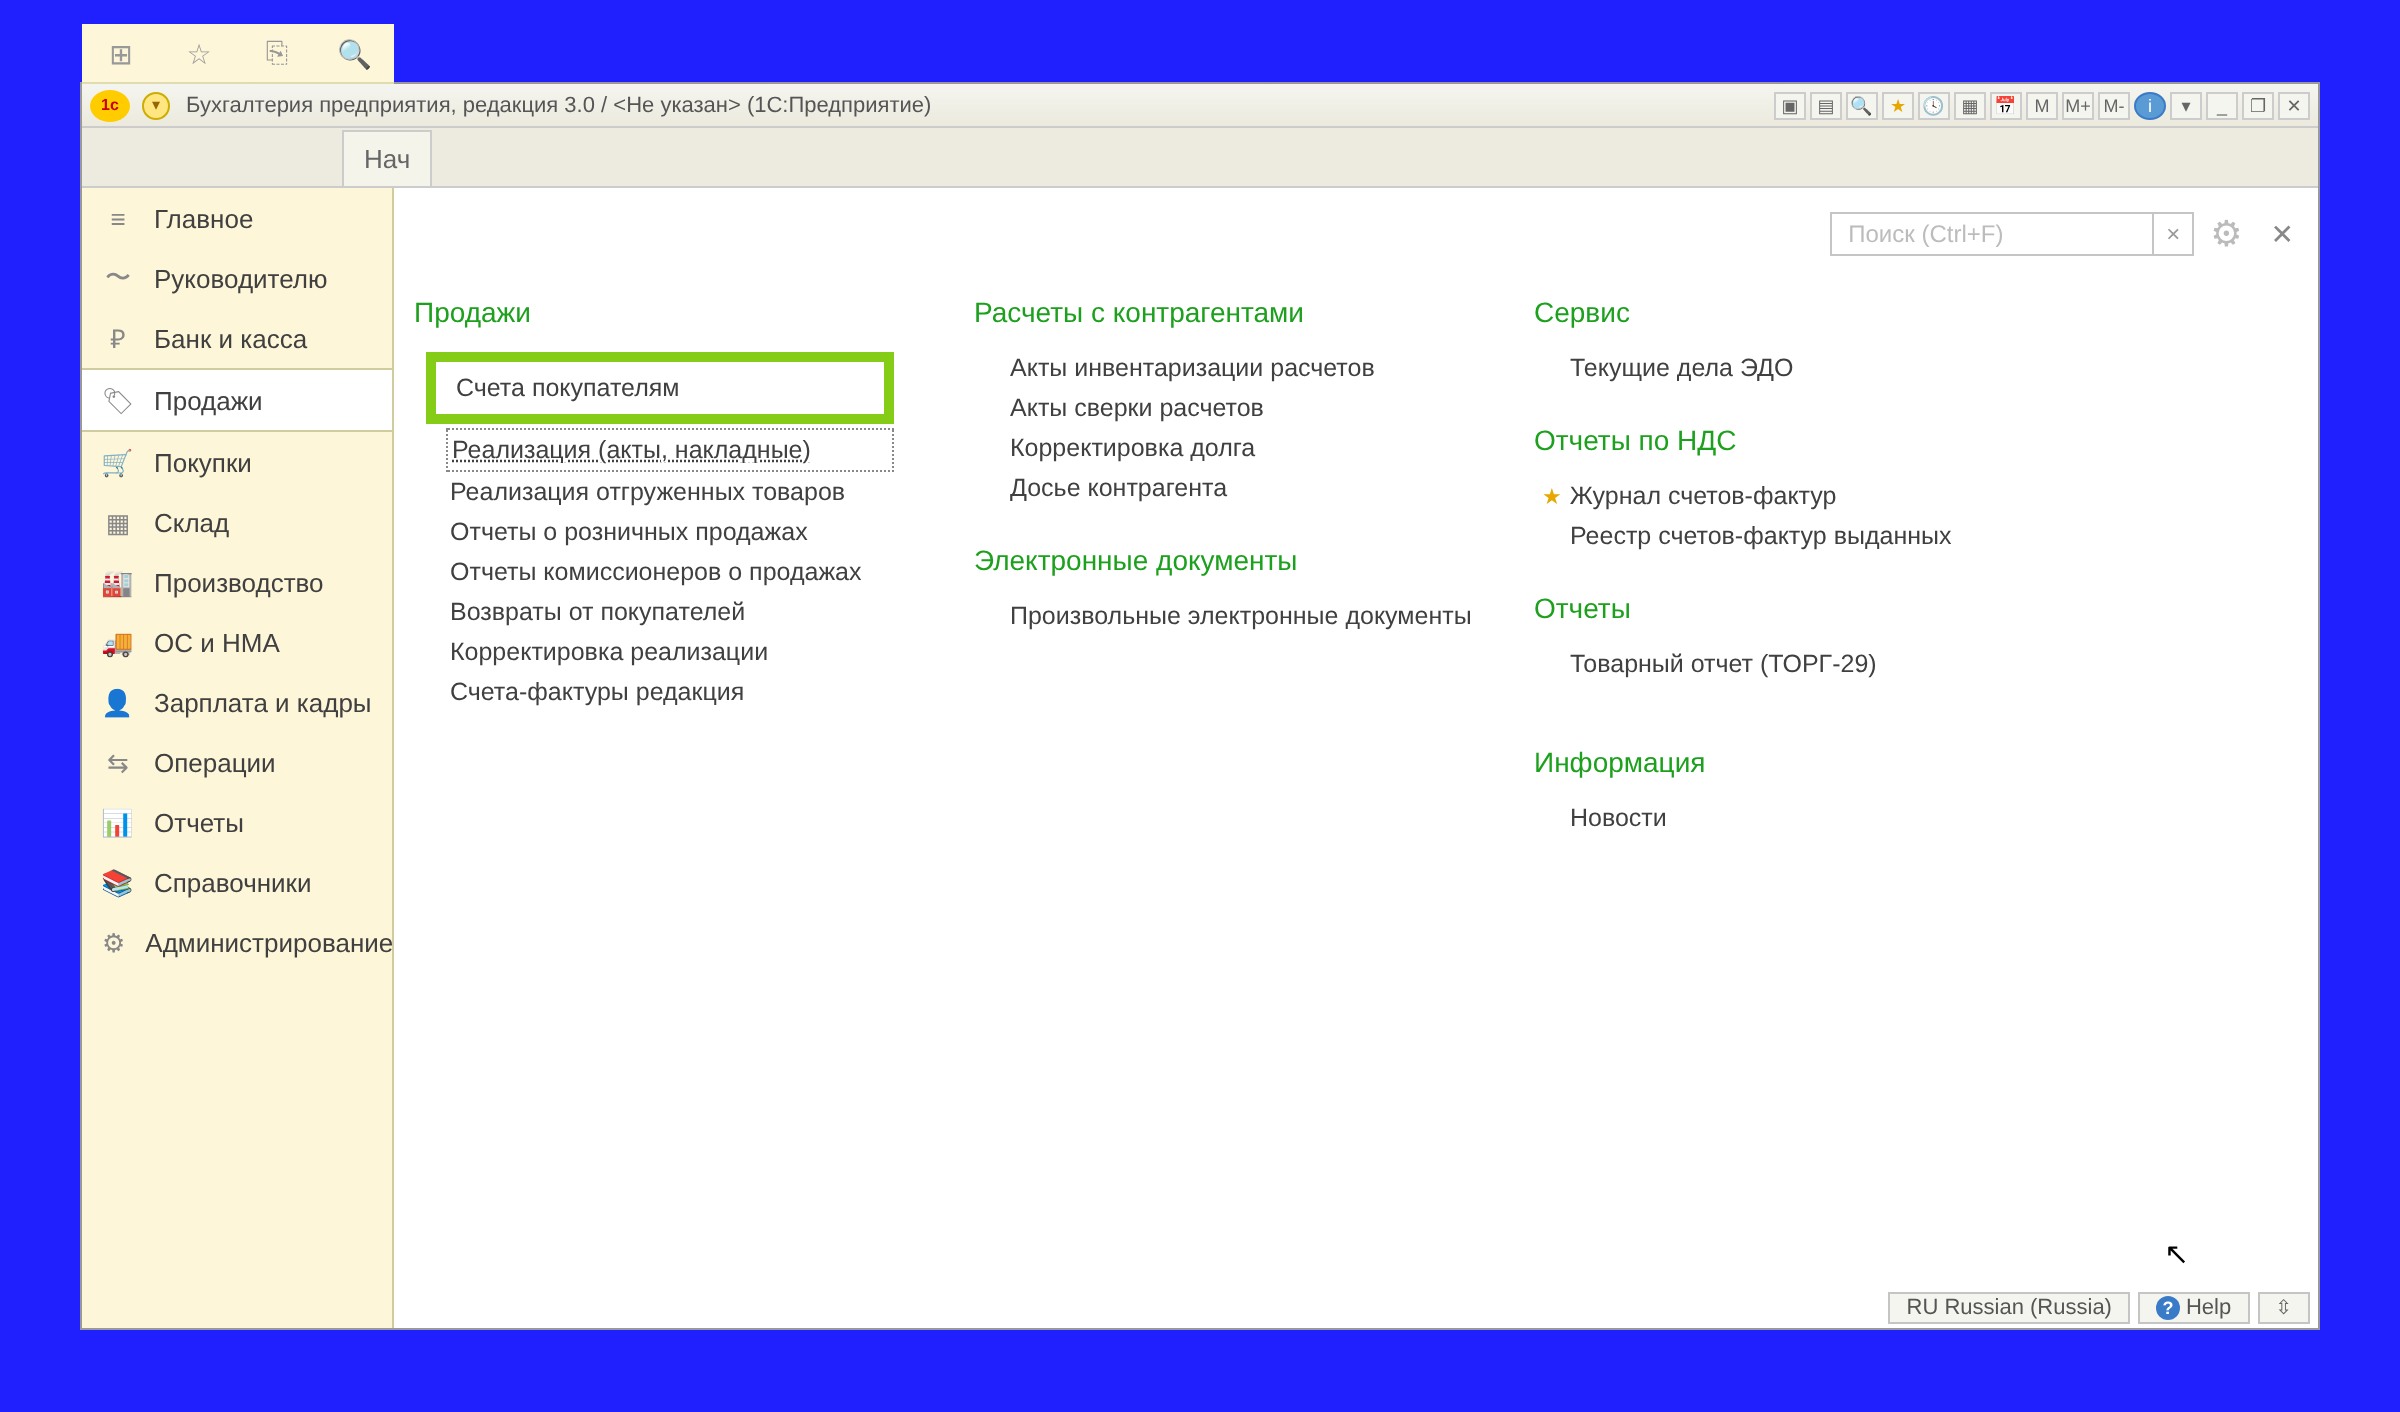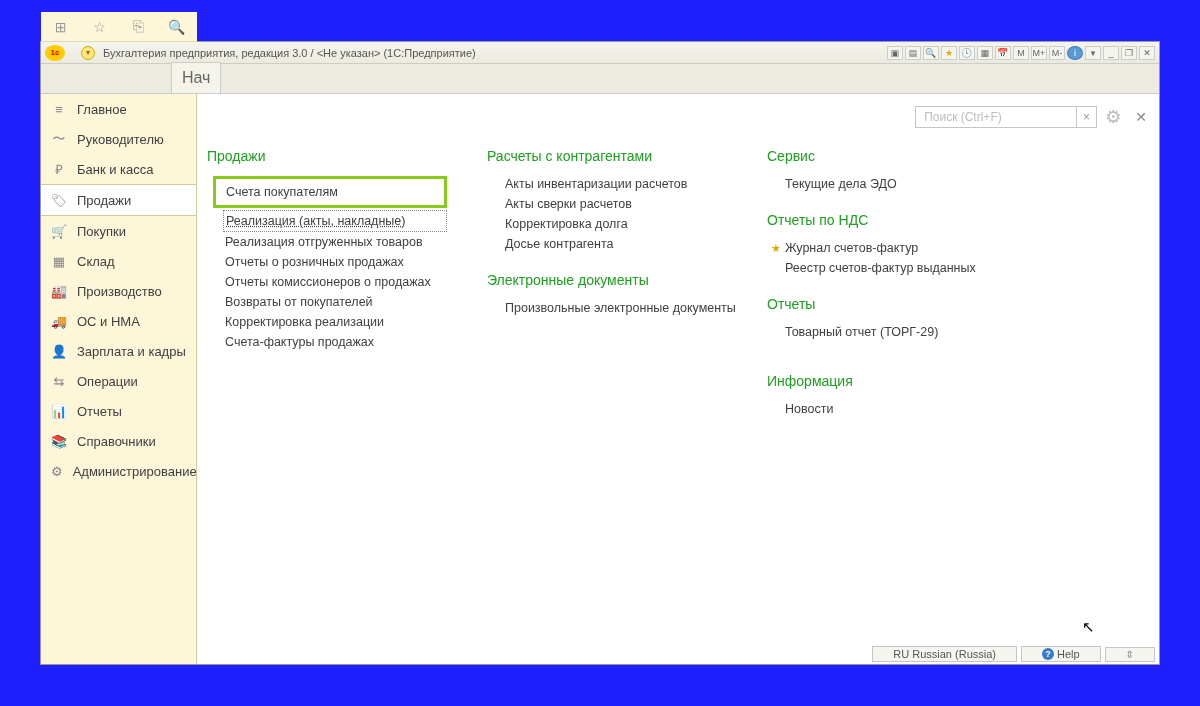--- a/index.html
+++ b/index.html
@@ -1,53 +1,53 @@
 <!DOCTYPE html>
 <html><head>
 <meta charset="utf-8">
 <style>
 * { margin: 0; padding: 0; box-sizing: border-box; font-family: Arial, sans-serif; }
 body { background: #2020ff; width: 1200px; height: 706px; display: flex; align-items: center; justify-content: center; }
 .window { width: 1120px; height: 624px; background: #fff; border: 1px solid #999; display: flex; flex-direction: column; position: relative; }
 .titlebar { height: 22px; background: linear-gradient(#f5f5f0, #eceadd); border-bottom: 1px solid #ccc; display: flex; align-items: center; padding: 0 4px; font-size: 11px; color: #555; }
-.titlebar .app-icon { width: 20px; height: 16px; background: #ffcc00; border-radius: 50%; display: flex; align-items: center; justify-content: center; font-size: 8px; color: #c00; font-weight: bold; margin-right: 16px; }
+.titlebar .app-icon { width: 20px; height: 16px; background: #ffcc00; border-radius: 50%; display: flex; align-items: center; justify-content: center; font-size: 8px; color: #c00; font-weight: bold; margin-right: 6px; }
 .titlebar .dropdown-arrow { width: 14px; height: 14px; background: #ffe680; border-radius: 50%; border: 1px solid #ccad00; display: flex; align-items: center; justify-content: center; font-size: 8px; color: #996600; margin-right: 8px; }
 .titlebar .title { flex: 1; }
 .titlebar .win-controls { display: flex; gap: 2px; }
 .titlebar .win-controls .ctrl { width: 16px; height: 14px; border: 1px solid #ccc; background: #f5f5f0; font-size: 9px; display: flex; align-items: center; justify-content: center; color: #666; cursor: pointer; }
 .titlebar .win-controls .ctrl.star { color: #e6a800; }
 .titlebar .win-controls .ctrl.cal { color: #cc6600; }
 .titlebar .win-controls .ctrl.info { background: #5b9bd5; color: #fff; border-radius: 50%; border-color: #3a7bc8; }
 .tabs-bar { height: 30px; background: #edebdf; border-bottom: 1px solid #ccc; display: flex; align-items: flex-end; padding-left: 130px; }
-.tab { font-size: 16px; color: #666; padding: 6px 10px; background: #f5f4ea; border: 1px solid #ccc; border-bottom: none; }
+.tab { font-size: 13px; color: #666; padding: 6px 10px; background: #f5f4ea; border: 1px solid #ccc; border-bottom: none; }
 .content { flex: 1; display: flex; position: relative; }
 .sidebar { width: 156px; background: #fdf6d9; border-right: 1px solid #d0cca0; display: flex; flex-direction: column; }
 .sidebar-top-tools { height: 30px; display: flex; align-items: center; justify-content: space-around; border-bottom: 1px solid #e0dcb0; color: #aaa; position: absolute; top: -30px; left: 0; width: 156px; background: #fdf6d9; }
 .tool-ic { width: 18px; height: 18px; display: flex; align-items: center; justify-content: center; font-size: 14px; color: #999; cursor: pointer; }
 .nav-item { display: flex; align-items: center; padding: 7px 10px; font-size: 13px; color: #404040; cursor: pointer; gap: 10px; }
 .nav-item.selected { background: #fff; border-top: 1px solid #d0cca0; border-bottom: 1px solid #d0cca0; }
 .nav-icon { width: 16px; height: 16px; display: flex; align-items: center; justify-content: center; color: #888; font-size: 13px; }
 .main-panel { flex: 1; background: #fff; position: relative; display: flex; }
 .top-controls { position: absolute; top: 12px; right: 12px; display: flex; align-items: center; gap: 8px; }
 .search-box { display: flex; align-items: center; border: 1px solid #c5c5c5; background: #fff; height: 22px; }
 .search-input { border: none; outline: none; padding: 0 8px; font-size: 12px; width: 160px; color: #14532d; }
 .search-input::placeholder { color: #bcbcbc; }
 .search-clear { width: 20px; height: 20px; border-left: 1px solid #c5c5c5; display: flex; align-items: center; justify-content: center; color: #999; font-size: 12px; cursor: pointer; }
 .gear-ic { font-size: 18px; color: #bbb; cursor: pointer; }
 .close-ic { font-size: 14px; color: #888; cursor: pointer; margin-left: 6px; }
 .columns { display: flex; padding: 50px 10px 10px 10px; gap: 40px; width: 100%; }
 .col { display: flex; flex-direction: column; }
 .section-title { font-size: 14px; color: #1da01d; margin-bottom: 10px; margin-top: 4px; }
 .link { font-size: 12.5px; color: #404040; padding: 3px 0 3px 18px; cursor: pointer; white-space: nowrap; }
-.link.boxed { border: 3px solid #84cc16; padding: 6px 28px 6px 10px; margin: 2px 0 2px 6px; display: inline-block; }
+.link.boxed { border: 5px solid #84cc16; padding: 6px 28px 6px 10px; margin: 2px 0 2px 6px; display: inline-block; }
 .link.underlined { text-decoration: underline dotted; border: 1px dotted #888; padding-left: 2px; padding-right: 2px; margin-left: 16px; display: inline-block; }
 .star-row { display: flex; align-items: center; gap: 4px; }
 .star-mark { color: #e6a800; font-size: 11px; }
 .statusbar { position: absolute; bottom: 0; right: 0; display: flex; align-items: center; gap: 4px; padding: 2px 4px; font-size: 11px; }
-.status-cell { border: 1px solid #c5c5c5; background: #f5f5f0; padding: 1px 20px; color: #555; display: flex; align-items: center; gap: 3px; cursor: pointer; }
+.status-cell { border: 1px solid #c5c5c5; background: #f5f5f0; padding: 1px 8px; color: #555; display: flex; align-items: center; gap: 3px; cursor: pointer; }
 .help-ic { width: 12px; height: 12px; background: #3a7bc8; color: #fff; border-radius: 50%; font-size: 9px; display: flex; align-items: center; justify-content: center; font-weight: bold; }
 .vscroll-ic { font-size: 10px; color: #666; }
 .cursor-pointer { position: absolute; left: 885px; top: 524px; font-size: 15px; color: #000; pointer-events: none; }
 </style>
 </head>
 <body>
 
 <div class="window">
   <div class="titlebar">
     <div class="app-icon">1c</div>
@@ -151,21 +151,21 @@
       <div class="columns">
         <div class="col" style="width:240px">
           <div class="section-title">Продажи</div>
           <span class="link boxed">Счета покупателям</span>
           <span class="link underlined">Реализация (акты, накладные)</span>
           <span class="link">Реализация отгруженных товаров</span>
           <span class="link">Отчеты о розничных продажах</span>
           <span class="link">Отчеты комиссионеров о продажах</span>
           <span class="link">Возвраты от покупателей</span>
           <span class="link">Корректировка реализации</span>
-          <span class="link">Счета-фактуры продажах</span>
+          <span class="link">Счета-фактуры редакция</span>
         </div>
 
         <div class="col" style="width:240px">
           <div class="section-title">Расчеты с контрагентами</div>
           <span class="link">Акты инвентаризации расчетов</span>
           <span class="link">Акты сверки расчетов</span>
           <span class="link">Корректировка долга</span>
           <span class="link">Досье контрагента</span>
           <div class="section-title" style="margin-top:18px">Электронные документы</div>
           <span class="link">Произвольные электронные документы</span>

